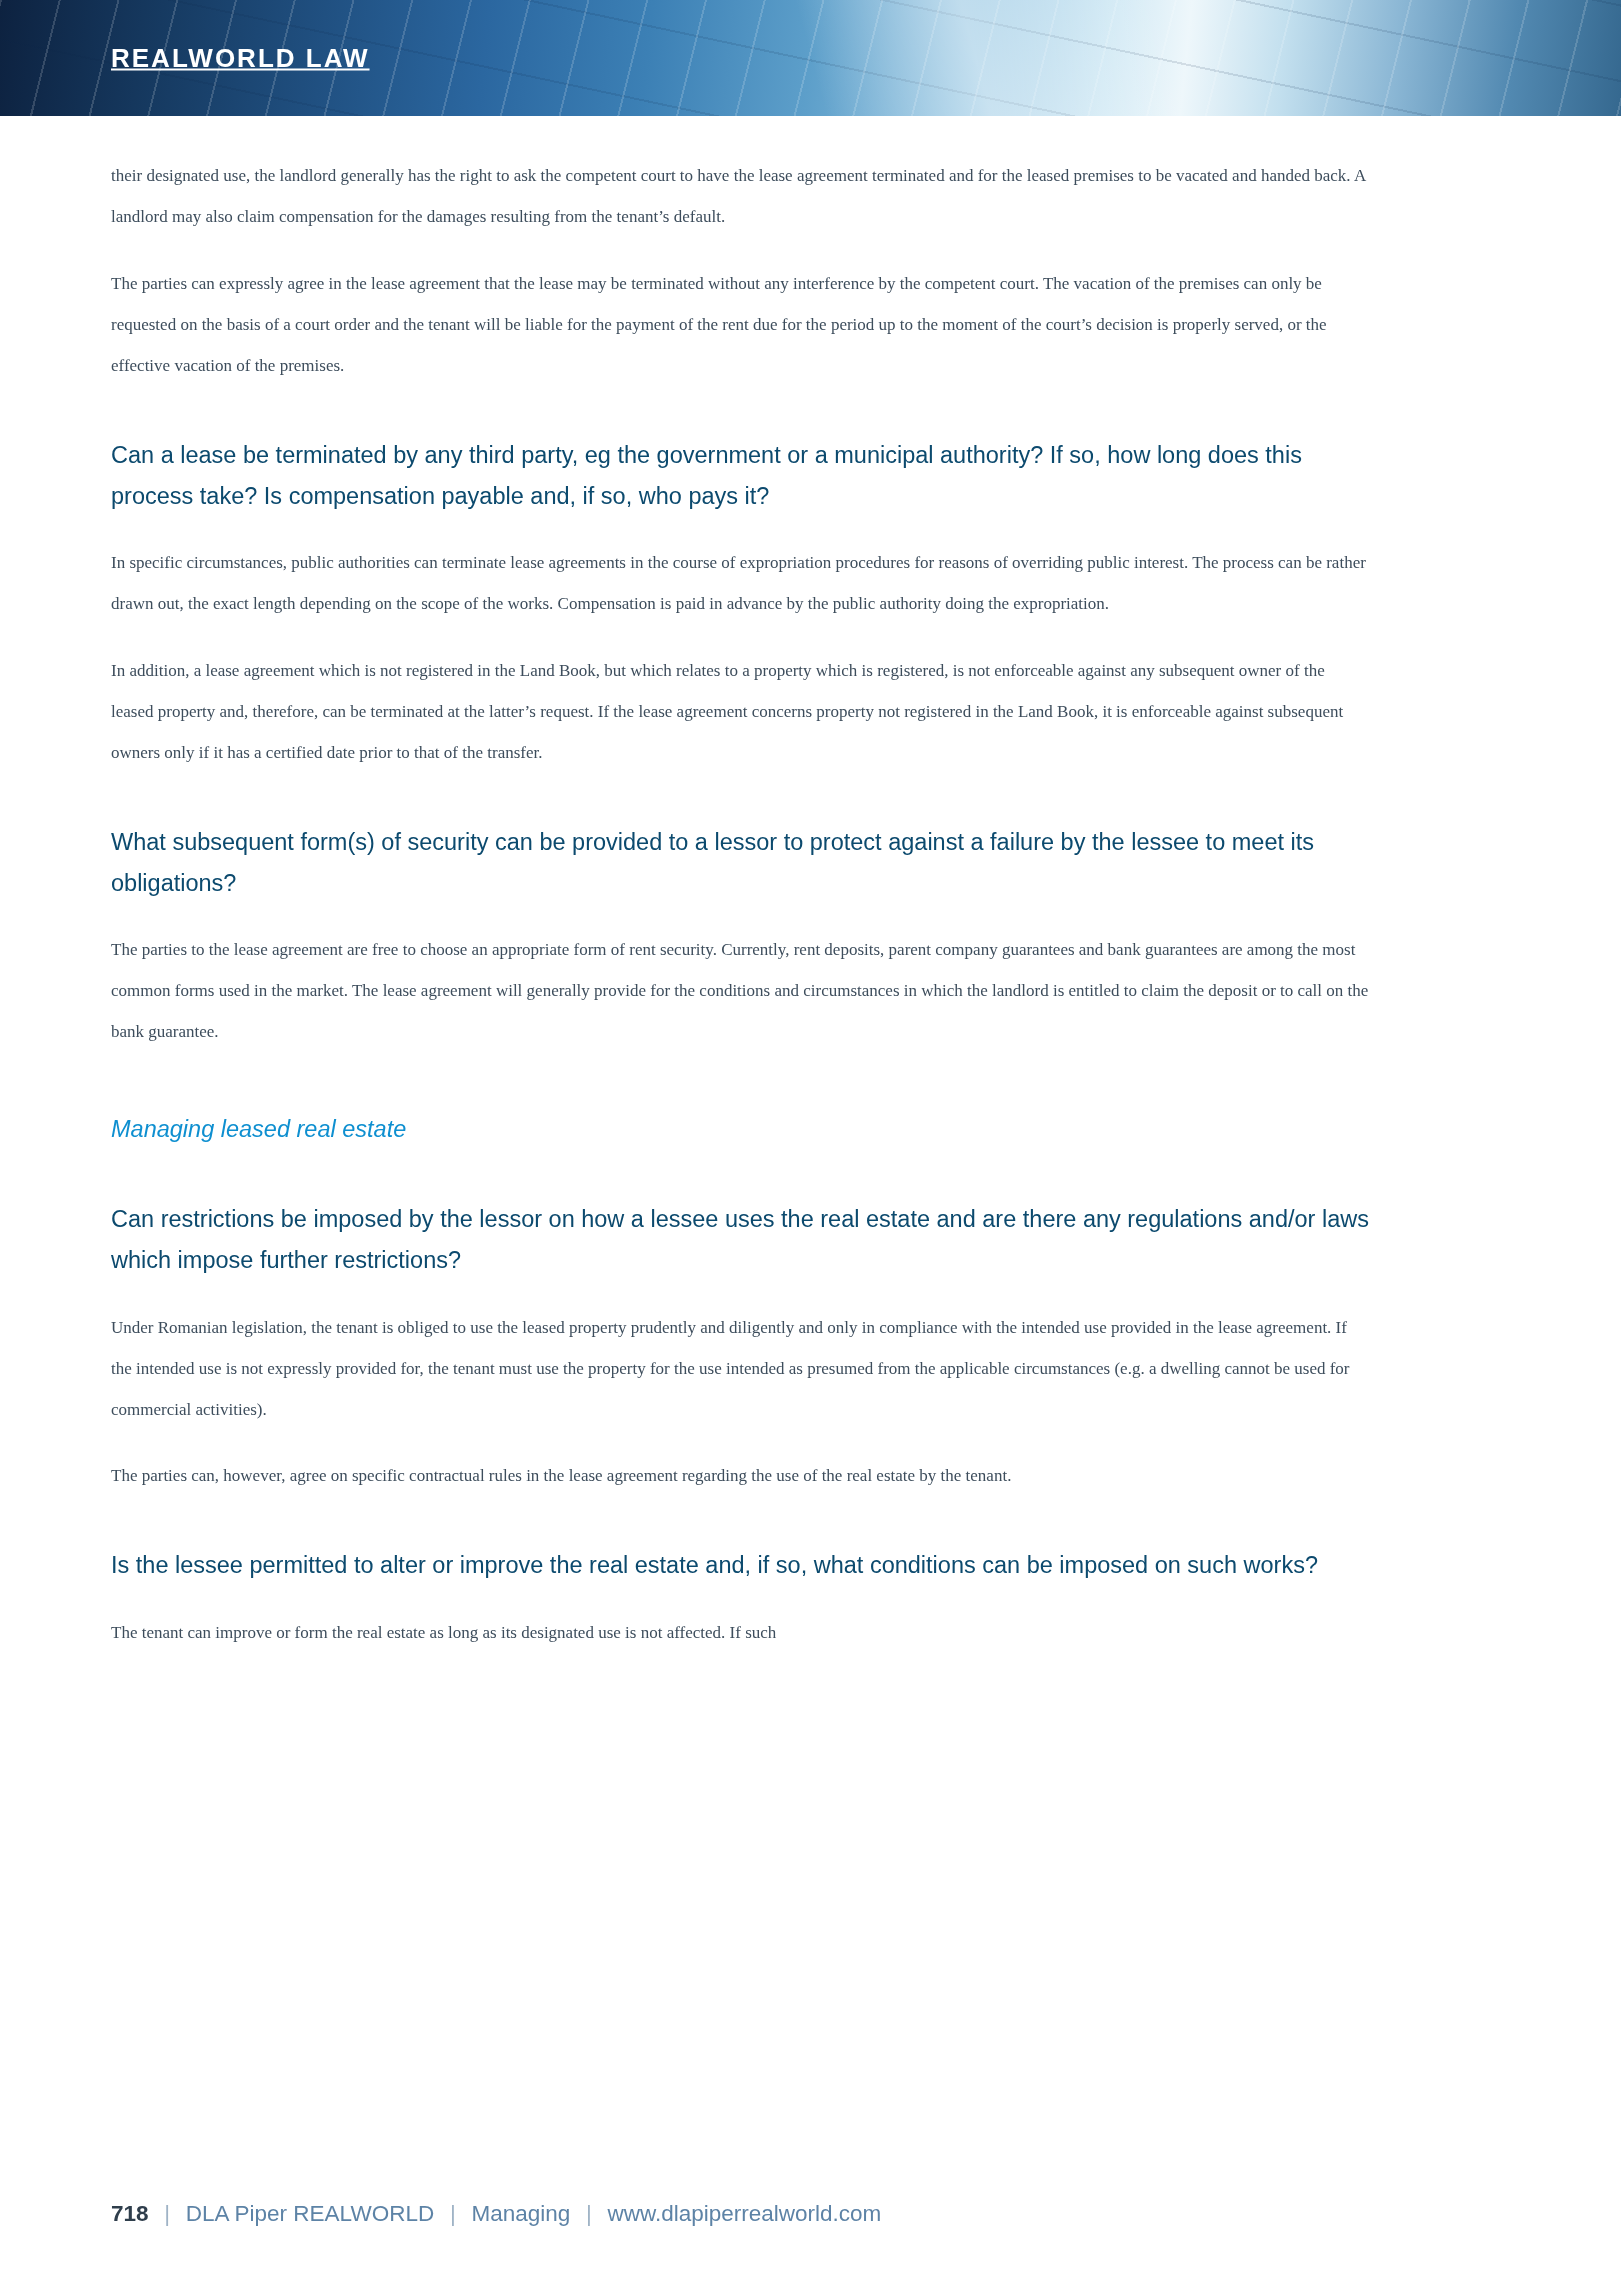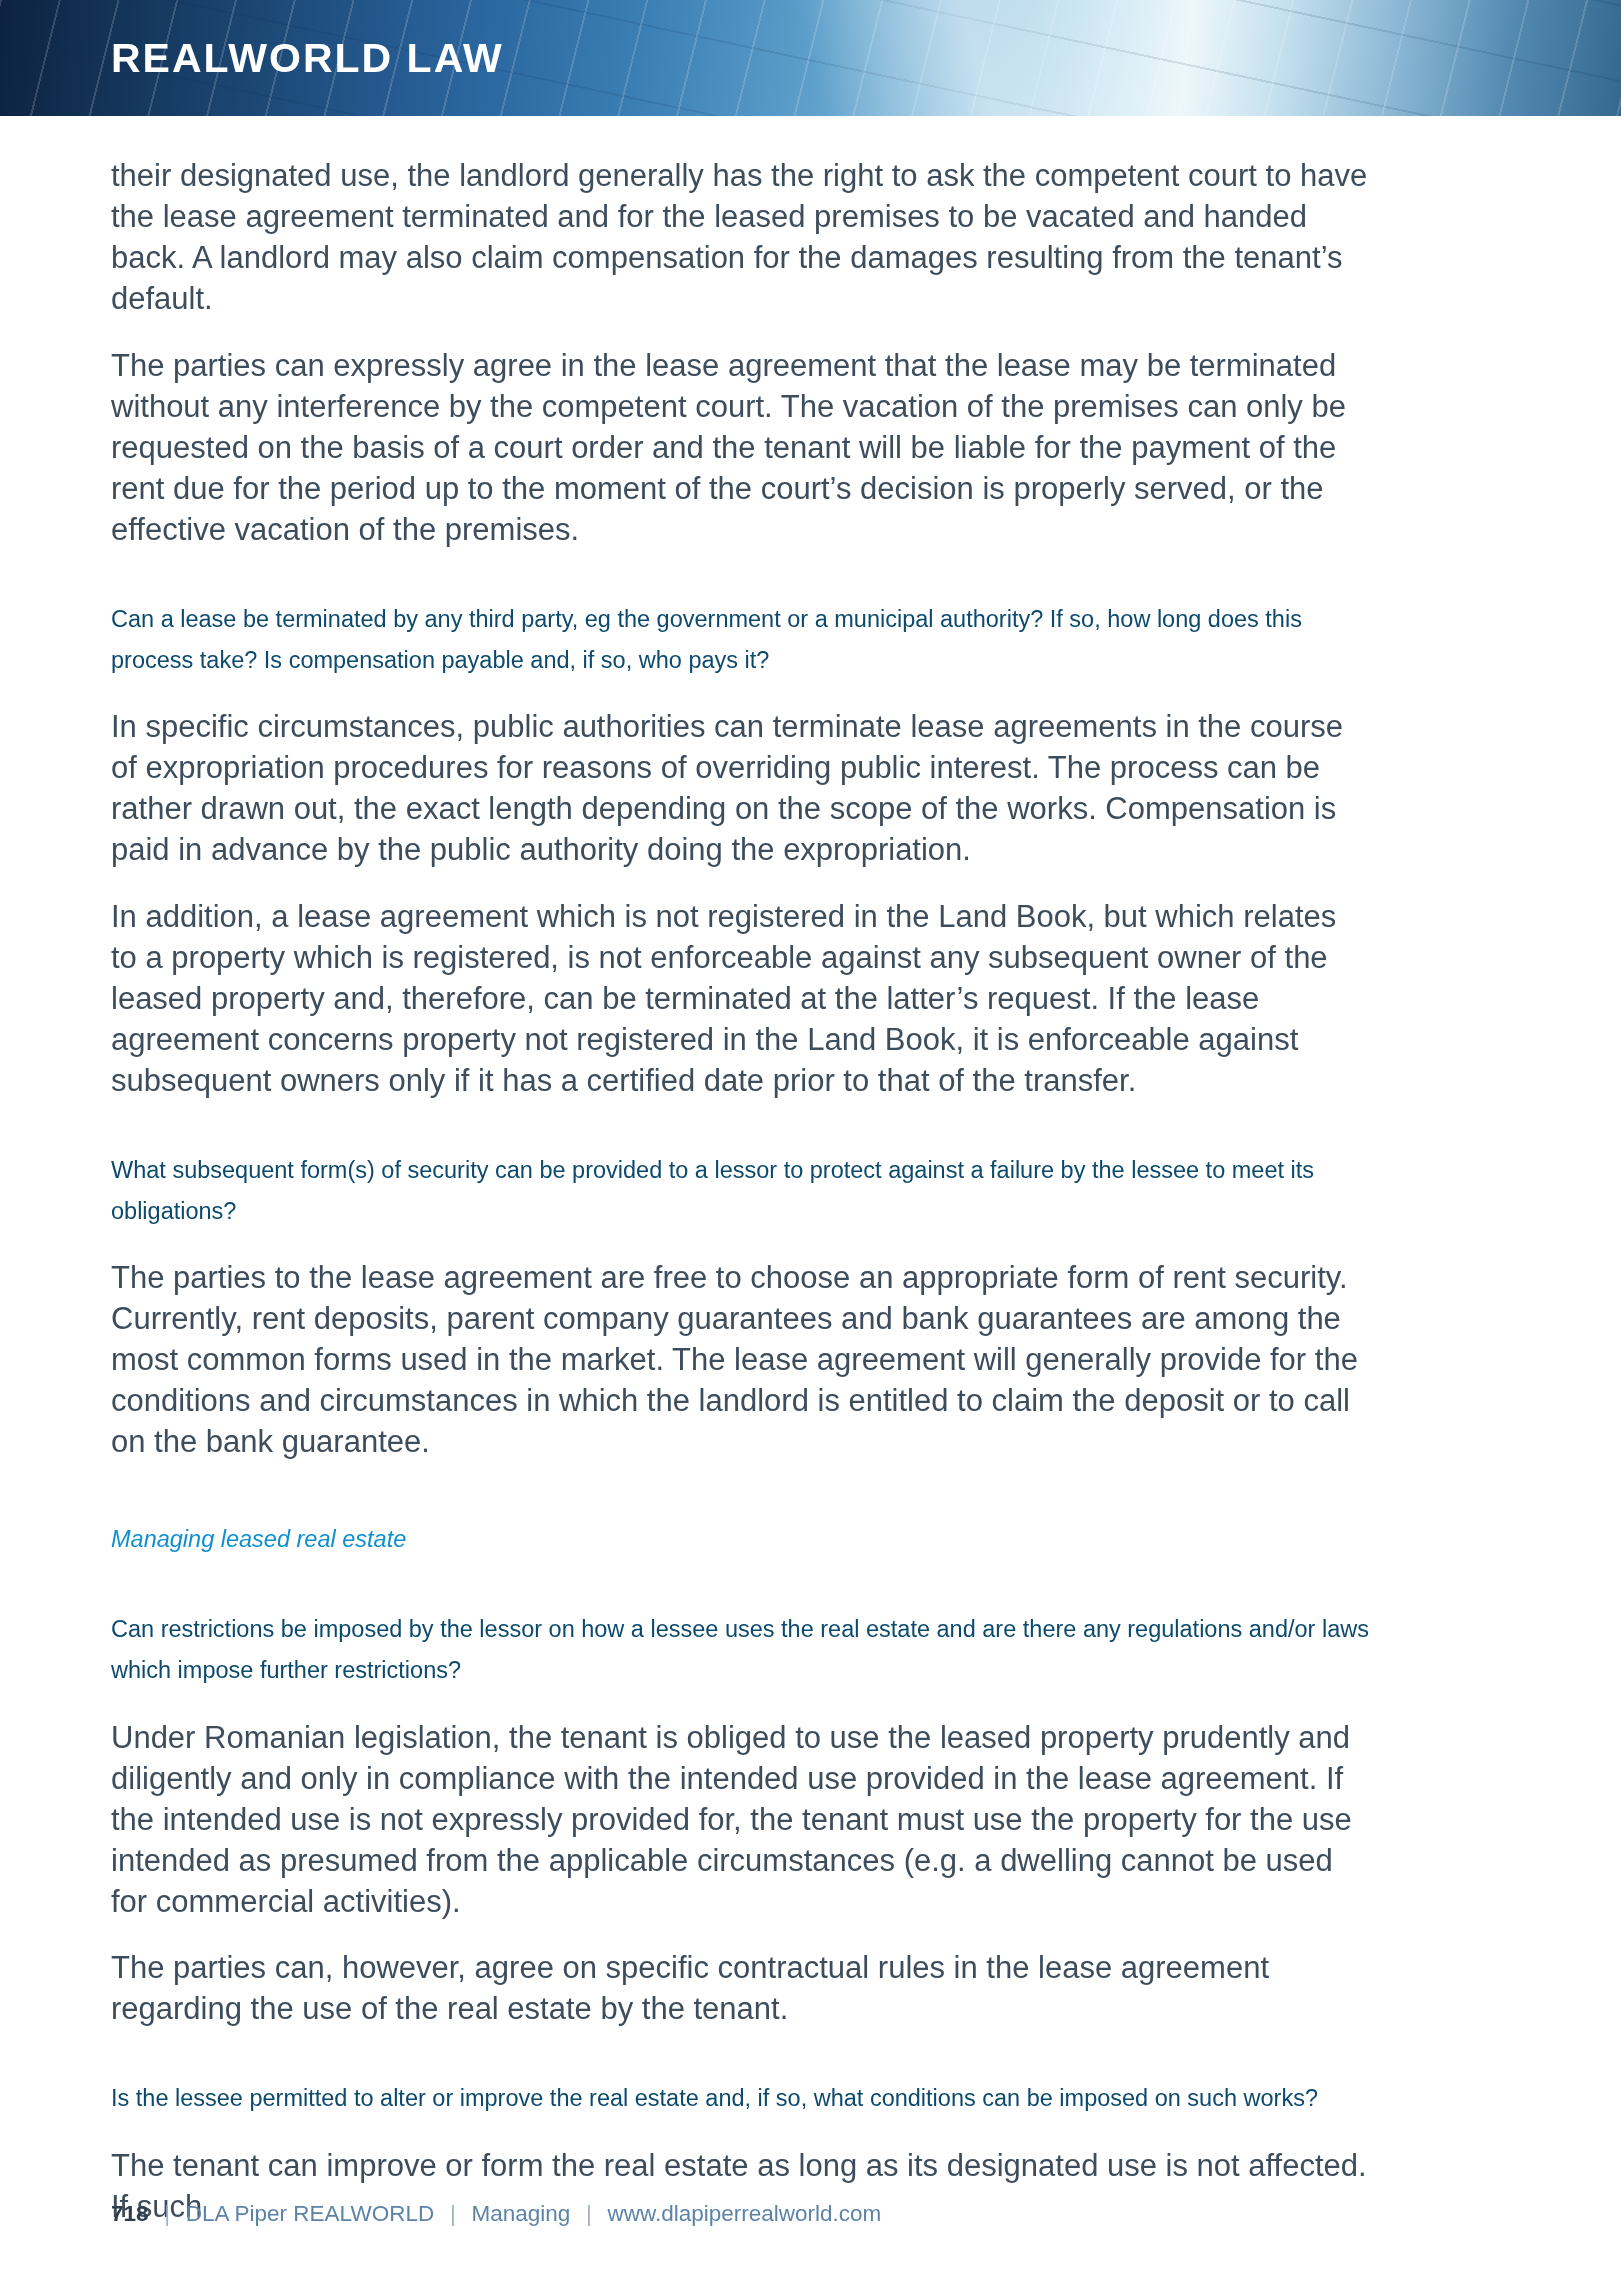--- a/index.html
+++ b/index.html
@@ -32,36 +32,38 @@
         #5d9fca 50%, #93c5e2 60%, #cfe8f4 68%, #eef7fb 73%, #c2dfee 79%,
         #8ab6d4 86%, #5289b1 93%, #35688f 100%);
   }
 
   .header-title {
     position: absolute;
     left: 111px;
     top: 50%;
     transform: translateY(-50%);
     color: #ffffff;
-    font-size: 41px;
+    font-size: 26px;
     font-weight: 700;
     letter-spacing: 2px;
+    text-decoration: underline;
   }
 
   
   .content {
     padding: 39px 0 0 111px;
     width: 1259px;
   }
 
   .body-para {
-    font-size: 31px;
+    font-size: 17px;
     line-height: 41px;
     margin: 0 0 25.5px 0;
     color: #3d4d5c;
+    font-family: Liberation Serif, serif;
   }
 
   .question-heading {
     font-size: 23.5px;
     line-height: 41px;
     margin: 49px 0 25.5px 0;
     color: #0c4a6e;
     font-weight: 400;
   }
 

